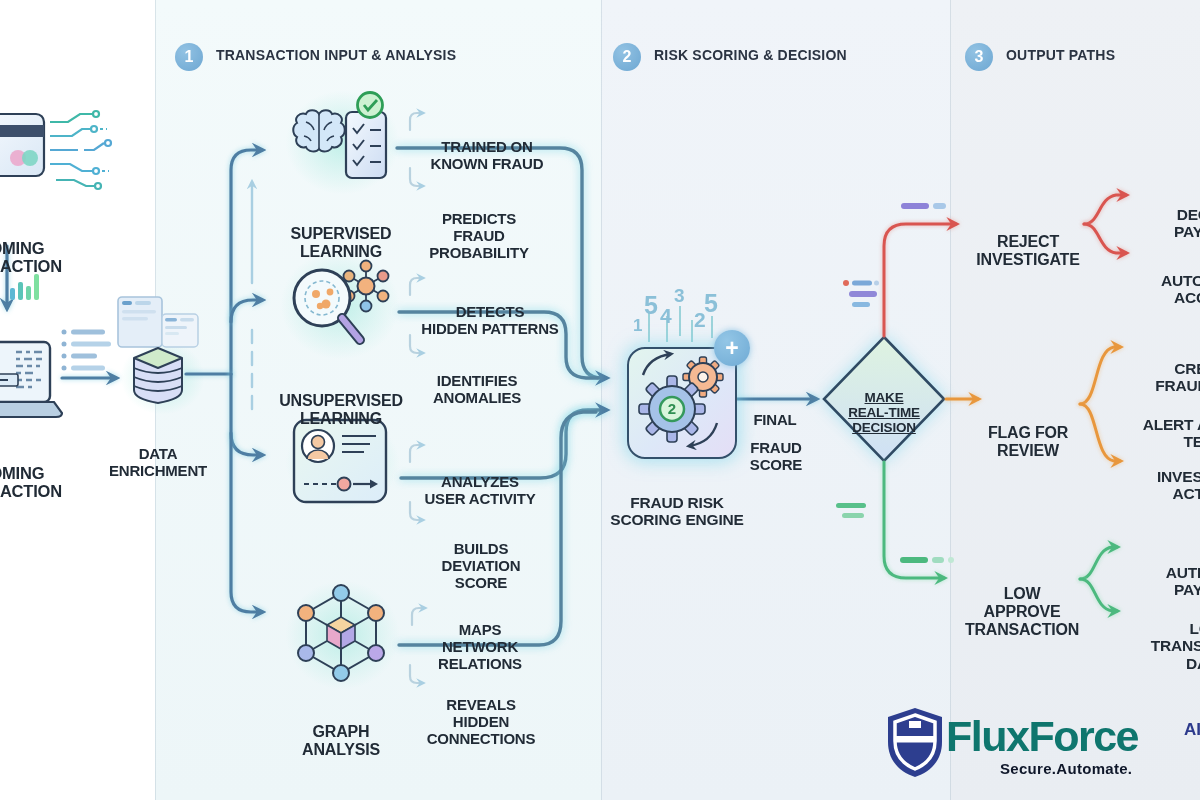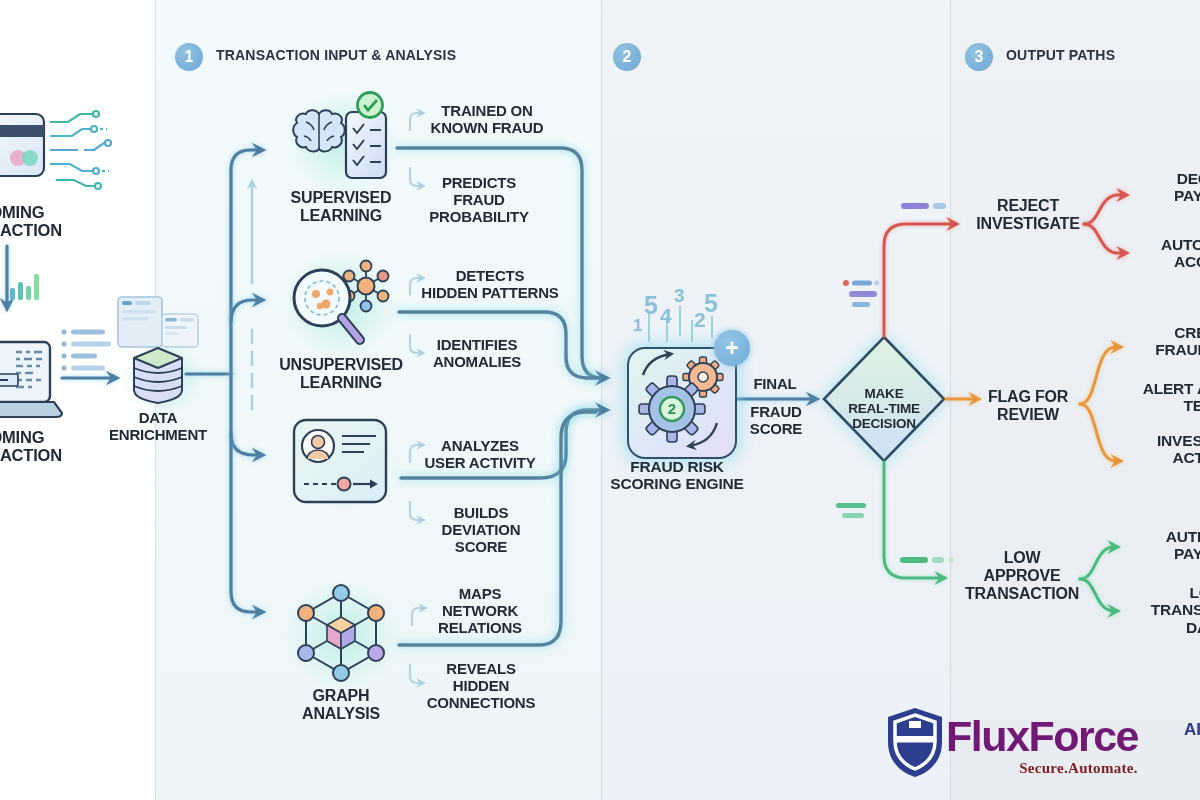--- a/index.html
+++ b/index.html
@@ -5,21 +5,21 @@
   html,body{margin:0;padding:0;background:#fff;}
   #canvas{position:relative;width:1200px;height:800px;overflow:hidden;background:#ffffff;
           font-family:"Liberation Sans",sans-serif;}
   .band{position:absolute;top:0;height:800px;z-index:0;}
   #band1{left:155px;width:446px;background:linear-gradient(180deg,#f3fafb,#edf6f8);border-left:1px solid rgba(165,185,200,.35);}
   #band2{left:601px;width:349px;background:linear-gradient(180deg,#f0f4f9,#ebf1f6);border-left:1px solid rgba(165,185,200,.35);}
   #band3{left:950px;width:250px;background:linear-gradient(180deg,#eef1f5,#e9edf2);border-left:1px solid rgba(165,185,200,.35);}
   svg{position:absolute;z-index:3;overflow:visible;}
   #wires{left:0;top:0;z-index:2;}
   .lbl{position:absolute;font-weight:bold;color:#212b36;text-align:center;white-space:pre-line;
-       z-index:5;letter-spacing:-.2px;line-height:1.12;}
+       z-index:5;letter-spacing:-.2px;line-height:1.12;margin-top:36px;}
   .s13{font-size:13.5px;}.s15{font-size:15px;}.s155{font-size:15.5px;}.s16{font-size:16px;}.s165{font-size:16.5px;}
   .hdr{position:absolute;z-index:5;font-weight:800;font-size:14px;color:#2a3342;letter-spacing:.2px;white-space:nowrap;}
   .numcircle{position:absolute;z-index:5;width:28px;height:28px;border-radius:50%;
        background:radial-gradient(circle at 35% 30%,#92c2e3,#6da7d2);color:#fff;font-weight:bold;
        font-size:16px;display:flex;align-items:center;justify-content:center;}
   .flow{stroke:#4e7ea3;stroke-width:3.2;fill:none;stroke-linecap:round;stroke-linejoin:round;
         filter:drop-shadow(0 0 2.5px rgba(125,205,225,.7));}
   .route{stroke:#55849f;stroke-width:3.4;fill:none;stroke-linecap:round;stroke-linejoin:round;
         filter:drop-shadow(0 0 4px rgba(120,215,230,.85));}
   .thin{stroke:#a9cfe2;stroke-width:2.4;fill:none;stroke-linecap:round;}
@@ -33,37 +33,38 @@
   #engineBox{position:absolute;left:627px;top:347px;width:106px;height:108px;border-radius:18px;z-index:3;
       background:linear-gradient(135deg,#e2f5ee, #dde8f8 55%, #e4def6);border:2.5px solid #33506b;
       box-shadow:0 0 16px 4px rgba(130,215,235,.55);}
   #plusBadge{position:absolute;left:714px;top:330px;width:36px;height:36px;border-radius:50%;z-index:6;
       background:radial-gradient(circle at 35% 30%,#93c6e6,#6faad4);color:#fff;font-size:23px;font-weight:bold;
       display:flex;align-items:center;justify-content:center;box-shadow:0 0 6px rgba(130,190,225,.8);}
   #gearNum{position:absolute;left:662px;top:400px;width:20px;height:18px;z-index:6;color:#2f8f52;
       font-weight:bold;font-size:15px;text-align:center;}
   .deco{position:absolute;z-index:4;border-radius:3px;}
   #brandName{position:absolute;left:946px;top:712px;z-index:6;font-size:43px;font-weight:800;
-      color:#701a75;letter-spacing:-1.5px;white-space:nowrap;}
+      color:#0f766e;letter-spacing:-1.5px;white-space:nowrap;}
   #brandAI{position:absolute;left:1184px;top:720px;z-index:6;font-size:17px;font-weight:800;color:#2c3a8c;}
   #tagline{position:absolute;left:1000px;top:760px;width:157px;z-index:6;font-size:15px;font-weight:600;
-      color:#7f1d1d;text-align:center;letter-spacing:.3px;font-family:Liberation Serif, serif;}
+      color:#0f172a;text-align:left;letter-spacing:.3px;}
 </style>
 </head>
 <body>
 
 <div id="canvas">
 
   <div class="band" id="band1"></div>
   <div class="band" id="band2"></div>
   <div class="band" id="band3"></div>
 
   <div class="numcircle" style="left:175px;top:43px;">1</div>
   <div class="hdr" style="left:216px;top:47px;">TRANSACTION INPUT &amp; ANALYSIS</div>
   <div class="numcircle" style="left:613px;top:43px;">2</div>
+  <div class="hdr" style="left:654px;top:47px;">RISK SCORING &amp; DECISION</div>
   <div class="numcircle" style="left:965px;top:43px;">3</div>
   <div class="hdr" style="left:1006px;top:47px;">OUTPUT PATHS</div>
 
   <div class="glow" style="left:285px;top:90px;width:115px;height:105px;"></div>
   <div class="glow" style="left:280px;top:250px;width:120px;height:110px;"></div>
   <div class="glow" style="left:285px;top:415px;width:115px;height:95px;"></div>
   <div class="glow" style="left:285px;top:580px;width:115px;height:110px;"></div>
   <div class="glow" style="left:120px;top:340px;width:85px;height:75px;"></div>
 
   <svg id="wires" width="1200" height="800" viewBox="0 0 1200 800">
@@ -364,21 +365,21 @@
   </svg>
   <div id="gearNum">2</div>
   <div id="plusBadge">+</div>
   <div class="lbl s155" style="left:602px;top:458px;width:150px;">FRAUD RISK
 SCORING ENGINE</div>
 
   <div class="lbl s15" style="left:744px;top:376px;width:62px;">FINAL</div>
   <div class="lbl s15" style="left:744px;top:404px;width:64px;">FRAUD
 SCORE</div>
 
-  <div class="lbl s13" style="left:834px;top:386px;width:100px;">MAKE
+  <div class="lbl s13" style="left:834px;top:354px;width:100px;text-decoration:underline;">MAKE
 REAL-TIME
 DECISION</div>
 
   <div class="lbl s16" style="left:958px;top:197px;width:140px;">REJECT
 INVESTIGATE</div>
   <div class="lbl s155" style="left:1130px;top:170px;width:160px;">DECLINE
 PAYMENT</div>
   <div class="lbl s155" style="left:1132px;top:236px;width:160px;">AUTO-BLOCK
 ACCOUNT</div>
 

